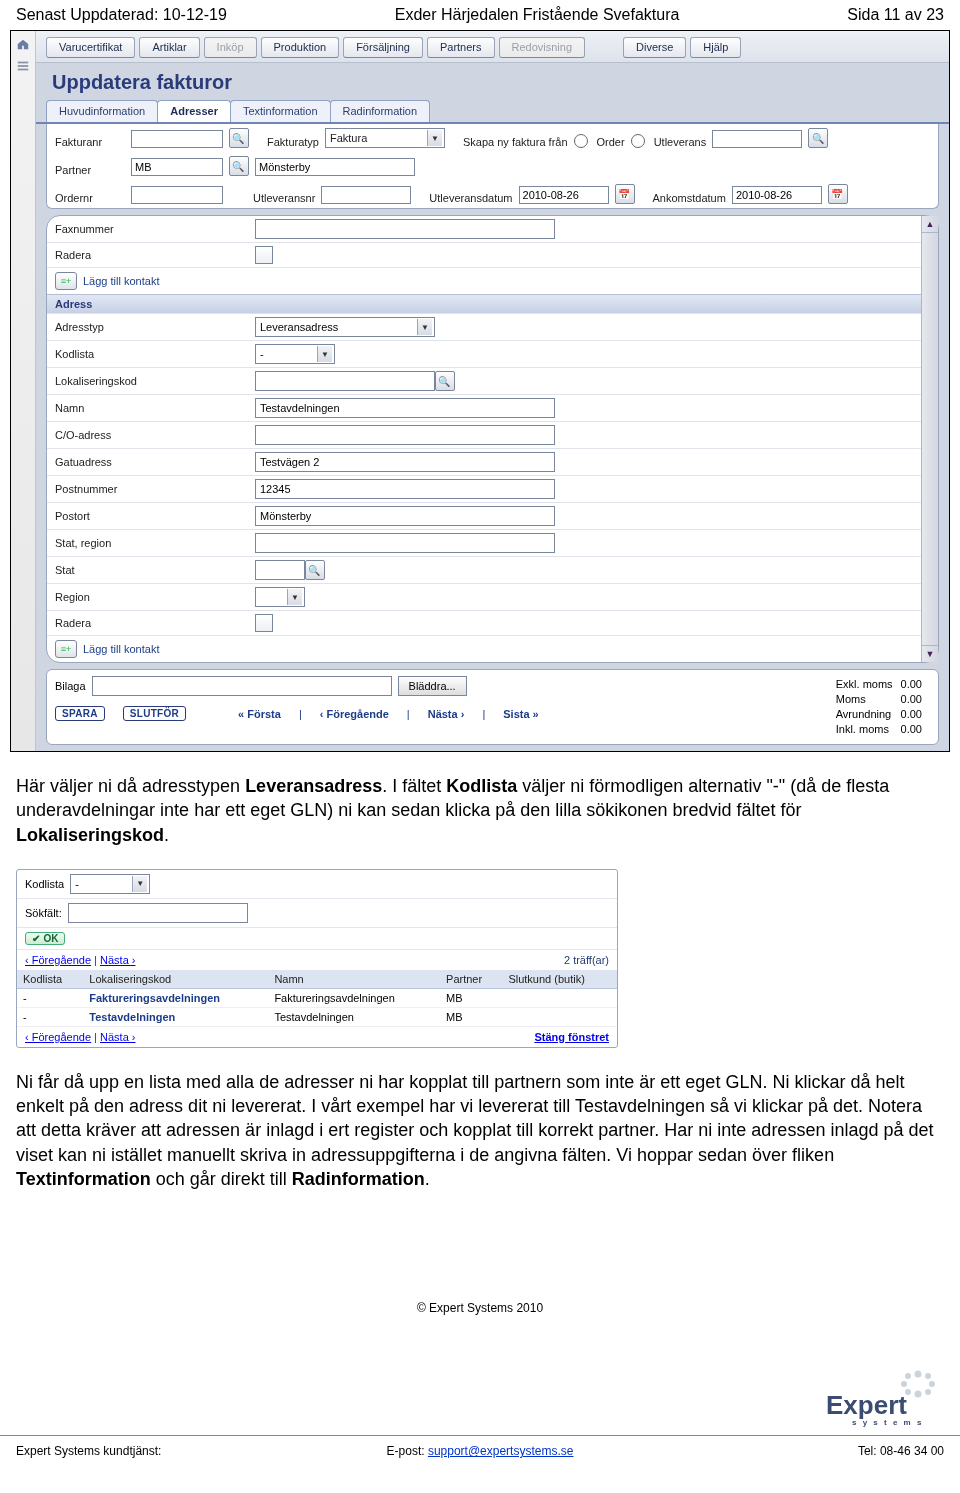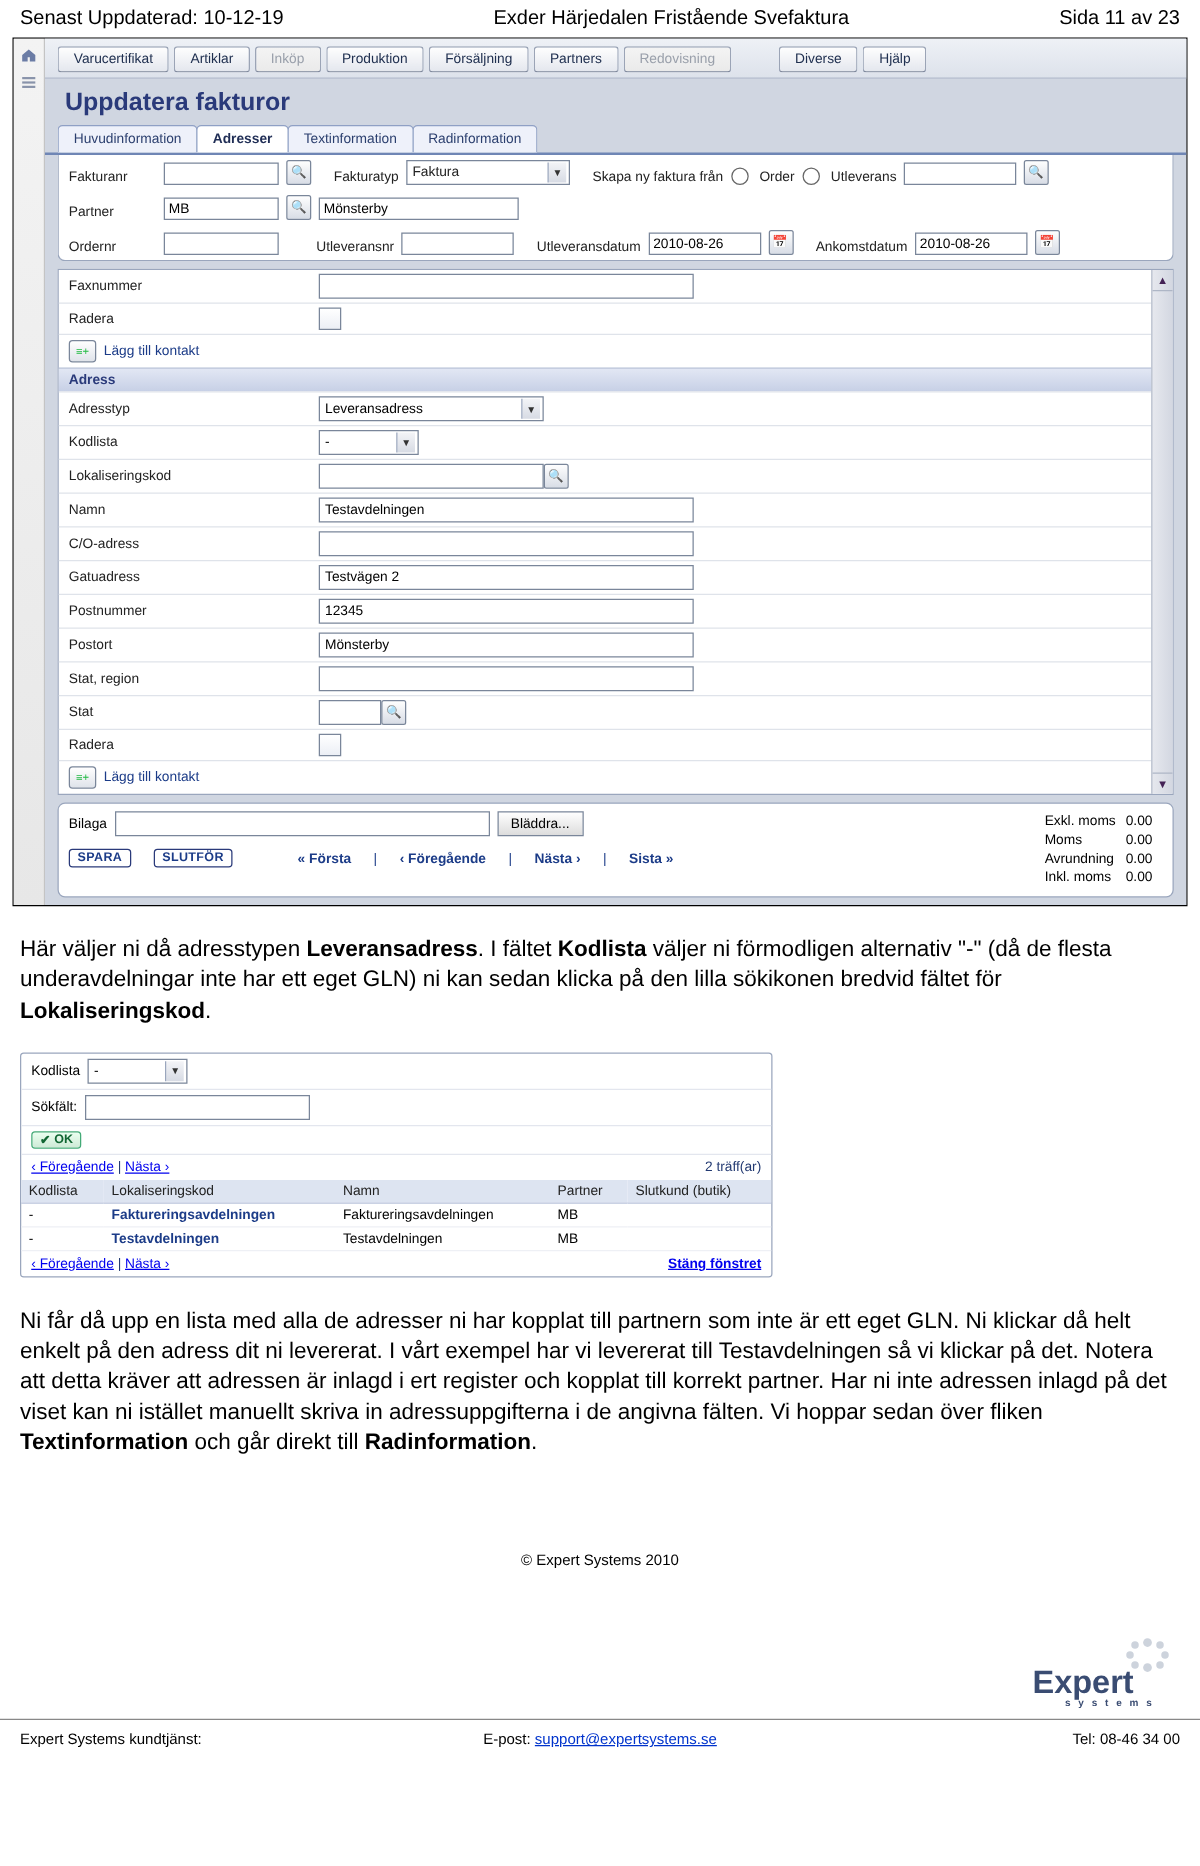--- a/index.html
+++ b/index.html
@@ -15,25 +15,25 @@
   .menubar .mtab.dim{color:#9aa0ab;background:linear-gradient(#f4f4f4,#eaeaea)}
   .menubar .sp{flex:0 0 30px}
   .bigtitle{color:#2a3a7a;font-weight:bold;font-size:20px;padding:8px 16px 6px}
   .subtabs{display:flex;gap:0;padding:0 10px;border-bottom:2px solid #6f86b5}
   .subtabs .st{background:#eef1fa;border:1px solid #8fa0c5;border-bottom:none;border-radius:4px 4px 0 0;padding:4px 12px 5px;font-size:11px;color:#2b3f6e;margin-right:-1px;position:relative;cursor:pointer}
   .subtabs .st.active{background:#fff;font-weight:bold;color:#1f2d55}
   .panel{background:#fff;border:1px solid #9aa6bd;border-top:none;margin:0 10px;border-radius:0 0 6px 6px}
   .row{display:flex;align-items:flex-end;gap:6px;padding:4px 8px;font-size:11px;color:#222}
   .row .lbl{min-width:70px}
   .tin{height:18px;border:1px solid #7a869a;background:#fff;font-size:11px;padding:0 3px;box-sizing:border-box}
-  .w60{width:92px}.w120{width:131px}.w160{width:160px}.w90{width:90px}
+  .w60{width:92px}.w120{width:120px}.w160{width:160px}.w90{width:90px}
   .iconbtn{width:18px;height:18px;border:1px solid #7a869a;background:linear-gradient(#fefefe,#d8dde6);border-radius:2px;display:inline-flex;align-items:center;justify-content:center;font-size:10px;color:#333;cursor:pointer}
   .gap{flex:0 0 6px}
   .radio{width:12px;height:12px;border:1px solid #666;border-radius:50%;display:inline-block;vertical-align:middle;margin-right:3px}
-  .scrollarea{border:1px solid #9aa6bd;margin:6px 10px 0;border-radius:0;background:#fff;display:flex}
+  .scrollarea{border:1px solid #9aa6bd;margin:6px 10px 0;border-radius:14px;background:#fff;display:flex}
   .scrollbody{flex:1}
   .scrvbar{width:16px;background:linear-gradient(90deg,#e6e8ee,#d3d7e1);border-left:1px solid #aeb6c6;display:flex;flex-direction:column}
   .scrvbar .arr{height:16px;border-bottom:1px solid #aeb6c6;display:flex;align-items:center;justify-content:center;font-size:9px;color:#425}
   .scrvbar .track{flex:1}
   .scrvbar .arrb{height:16px;border-top:1px solid #aeb6c6;display:flex;align-items:center;justify-content:center;font-size:9px;color:#425}
   .frow{display:flex;align-items:center;border-bottom:1px solid #dfe3ea;padding:3px 8px;font-size:11px}
   .frow .flbl{width:200px;color:#222}
   .inp{height:20px;border:1px solid #7a869a;background:#fff;font-size:11px;padding:0 4px;box-sizing:border-box}.w300{width:300px}.w180{width:180px}.w80{width:80px}
   .w50{width:50px}
   .chk{width:16px;height:16px;border:1px solid #7a869a;background:linear-gradient(#fff,#eceff5);display:inline-block}
@@ -211,20 +211,24 @@
                 <input class="inp w300" value="Mönsterby" style="">
               </div>
         <div class="frow">
                 <span class="flbl">Stat, region</span>
                 <input class="inp w300" value="" style="">
               </div>
         <div class="frow">
                 <span class="flbl">Stat</span>
                 <input class="inp w50" value="" style=""> 
                 <span class="iconbtn">🔍</span>
+              </div>
+        <div class="frow">
+                <span class="flbl">Region</span>
+                <span class="sel w50"></span>
               </div>
         <div class="frow">
                 <span class="flbl">Radera</span>
                 <span class="chk"></span>
               </div>
         <div class="linkrow" style="border-bottom:none">
                 <span class="ic">≡+</span>
                 <a href="#">Lägg till kontakt</a>
               </div>
       </div>
@@ -347,21 +351,21 @@
           <circle cx="110" cy="16" r="3"></circle>
       <circle cx="86" cy="24" r="3"></circle>
           <circle cx="96" cy="26" r="3.5"></circle>
           <circle cx="106" cy="24" r="3"></circle>
     </g>
     <text x="4" y="46" font-size="26">Expert</text>
     <text x="30" y="57" font-size="8" letter-spacing="2" fill="#7a8599">s y s t e m s</text>
   </svg>
 </div>
 
-<span class="copy" style="display:block;text-align:center;margin-top:76px">© Expert Systems 2010</span>
+<span class="copy" style="display:block;text-align:center;margin-top:110px">© Expert Systems 2010</span>
 <div class="pgfoot">
   <span class="c1">Expert Systems kundtjänst:</span>
   <div class="c2" style="padding-top:8px">
     <span>E-post: </span><a href="#">support@expertsystems.se</a>
   </div>
   <span class="c3">Tel: 08-46 34 00</span>
 </div>
 
 </div>
 

